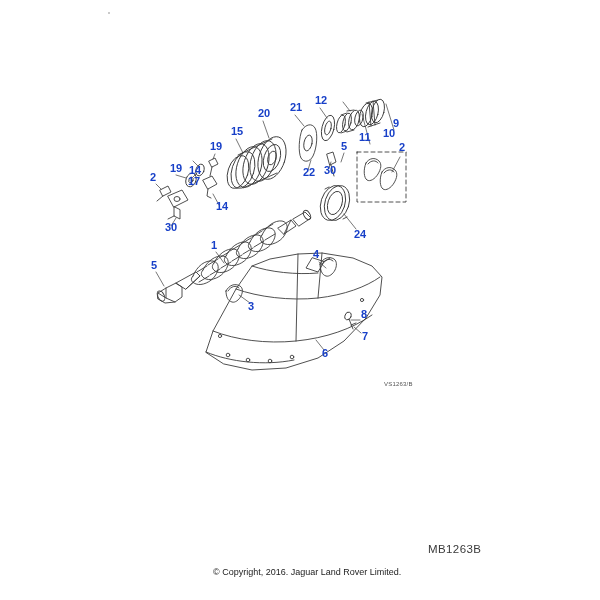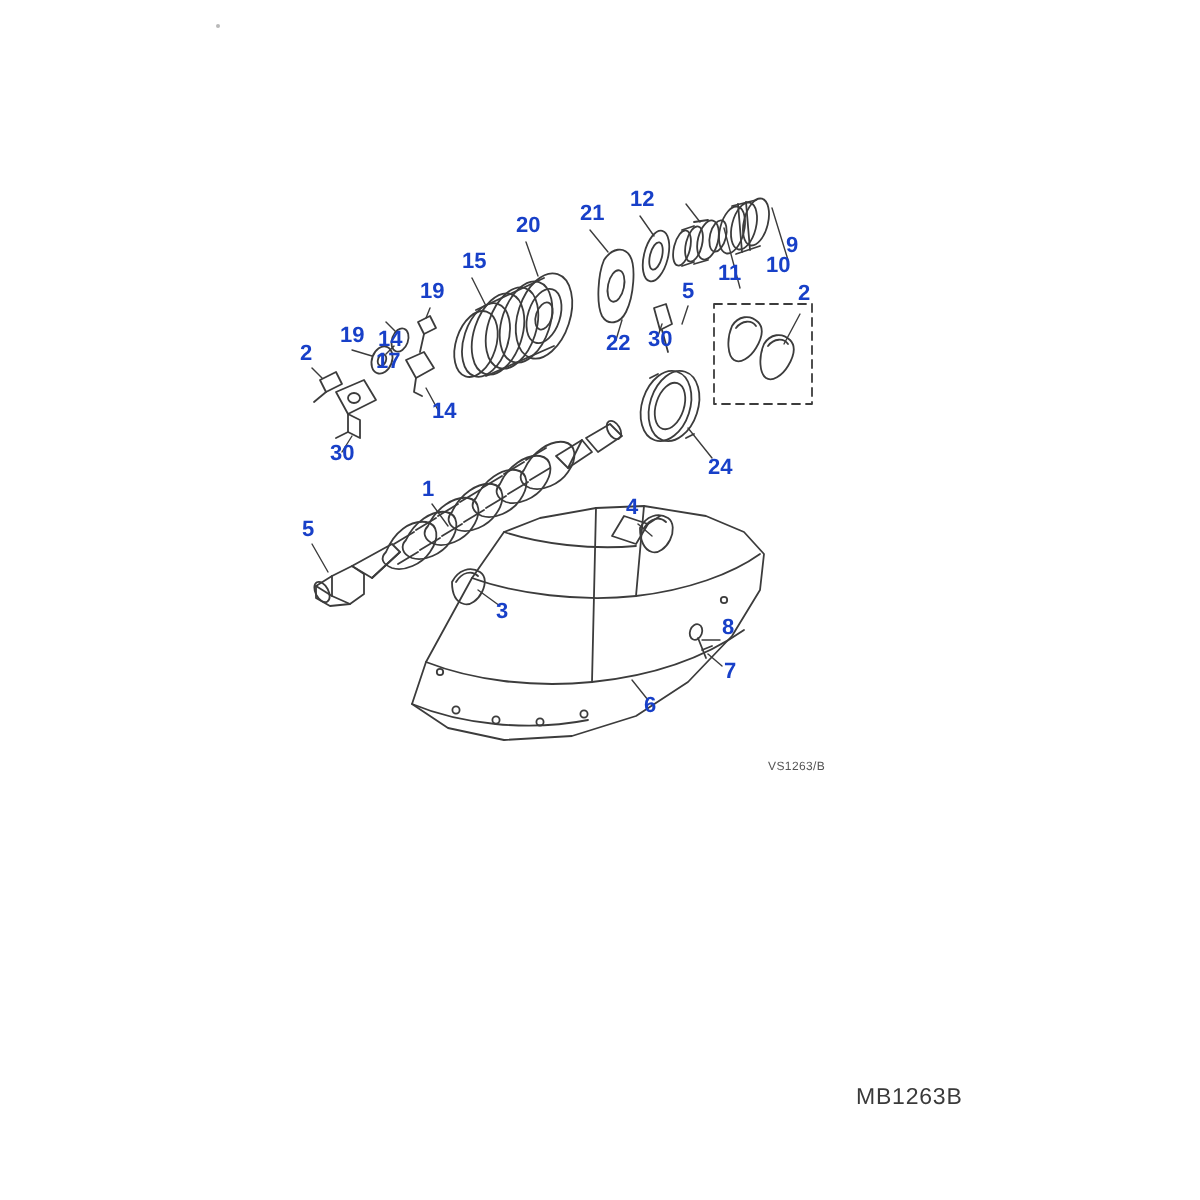--- a/index.html
+++ b/index.html
@@ -268,14 +268,15 @@
   <div class="callout" style="left:210px; top:141px;">19</div>
   <div class="callout" style="left:170px; top:163px;">19</div>
   <div class="callout" style="left:165px; top:222px;">30</div>
   <div class="callout" style="left:290px; top:102px;">21</div>
   <div class="callout" style="left:303px; top:167px;">22</div>
   <div class="callout" style="left:324px; top:165px;">30</div>
   <div class="callout" style="left:354px; top:229px;">24</div>
 
   <div class="small-code" style="left:384px; top:381px;">VS1263/B</div>
   <div class="diagram-code" style="left:428px; top:543px;">MB1263B</div>
+  <div class="copyright" style="left:213px; top:567px;">© Copyright, 2016. Jaguar Land Rover Limited.</div>
 
 </div>
 
 </body></html>

